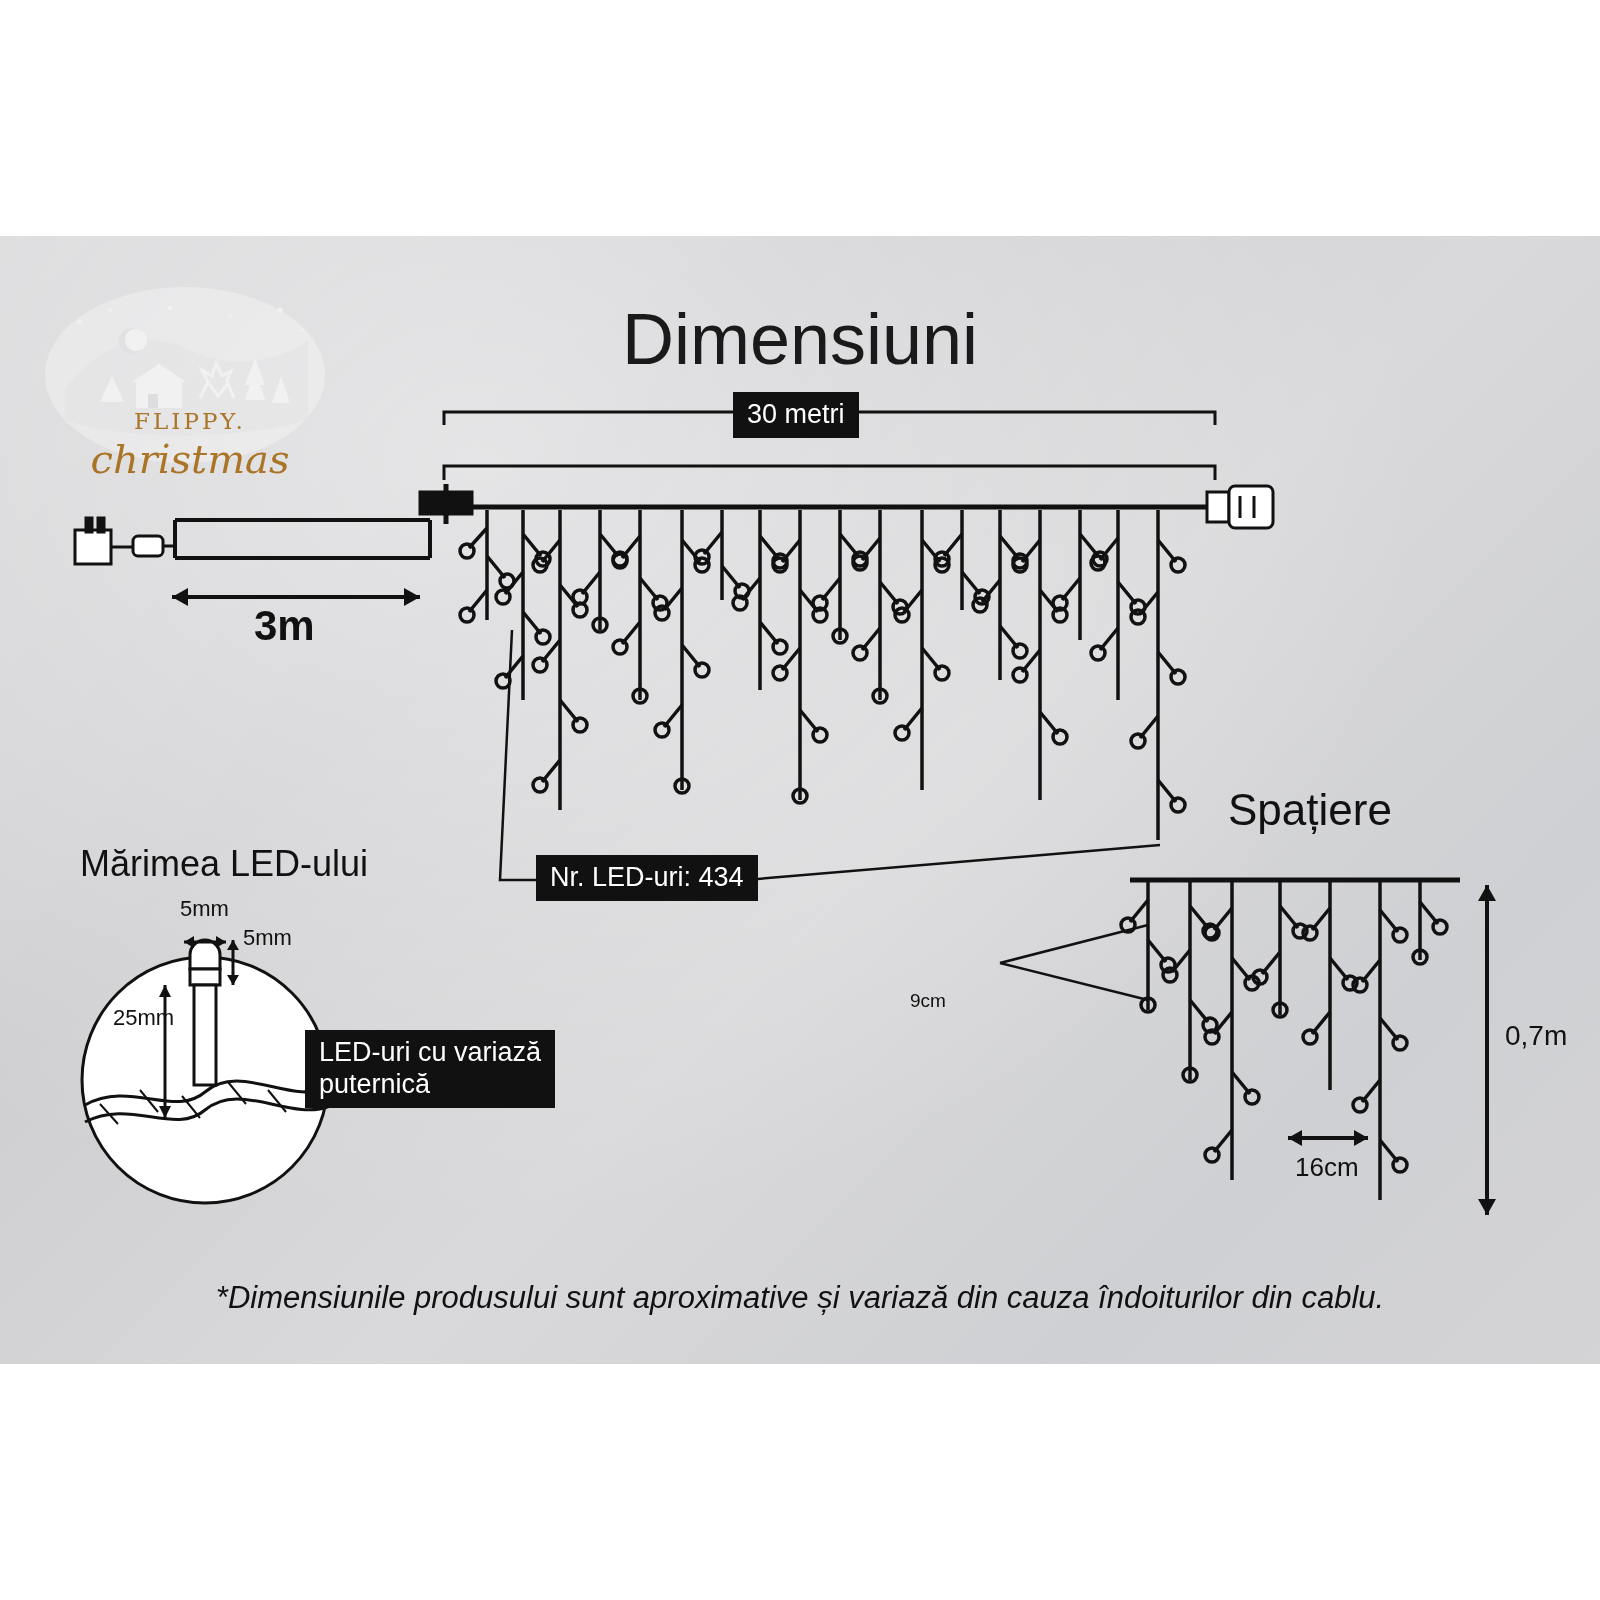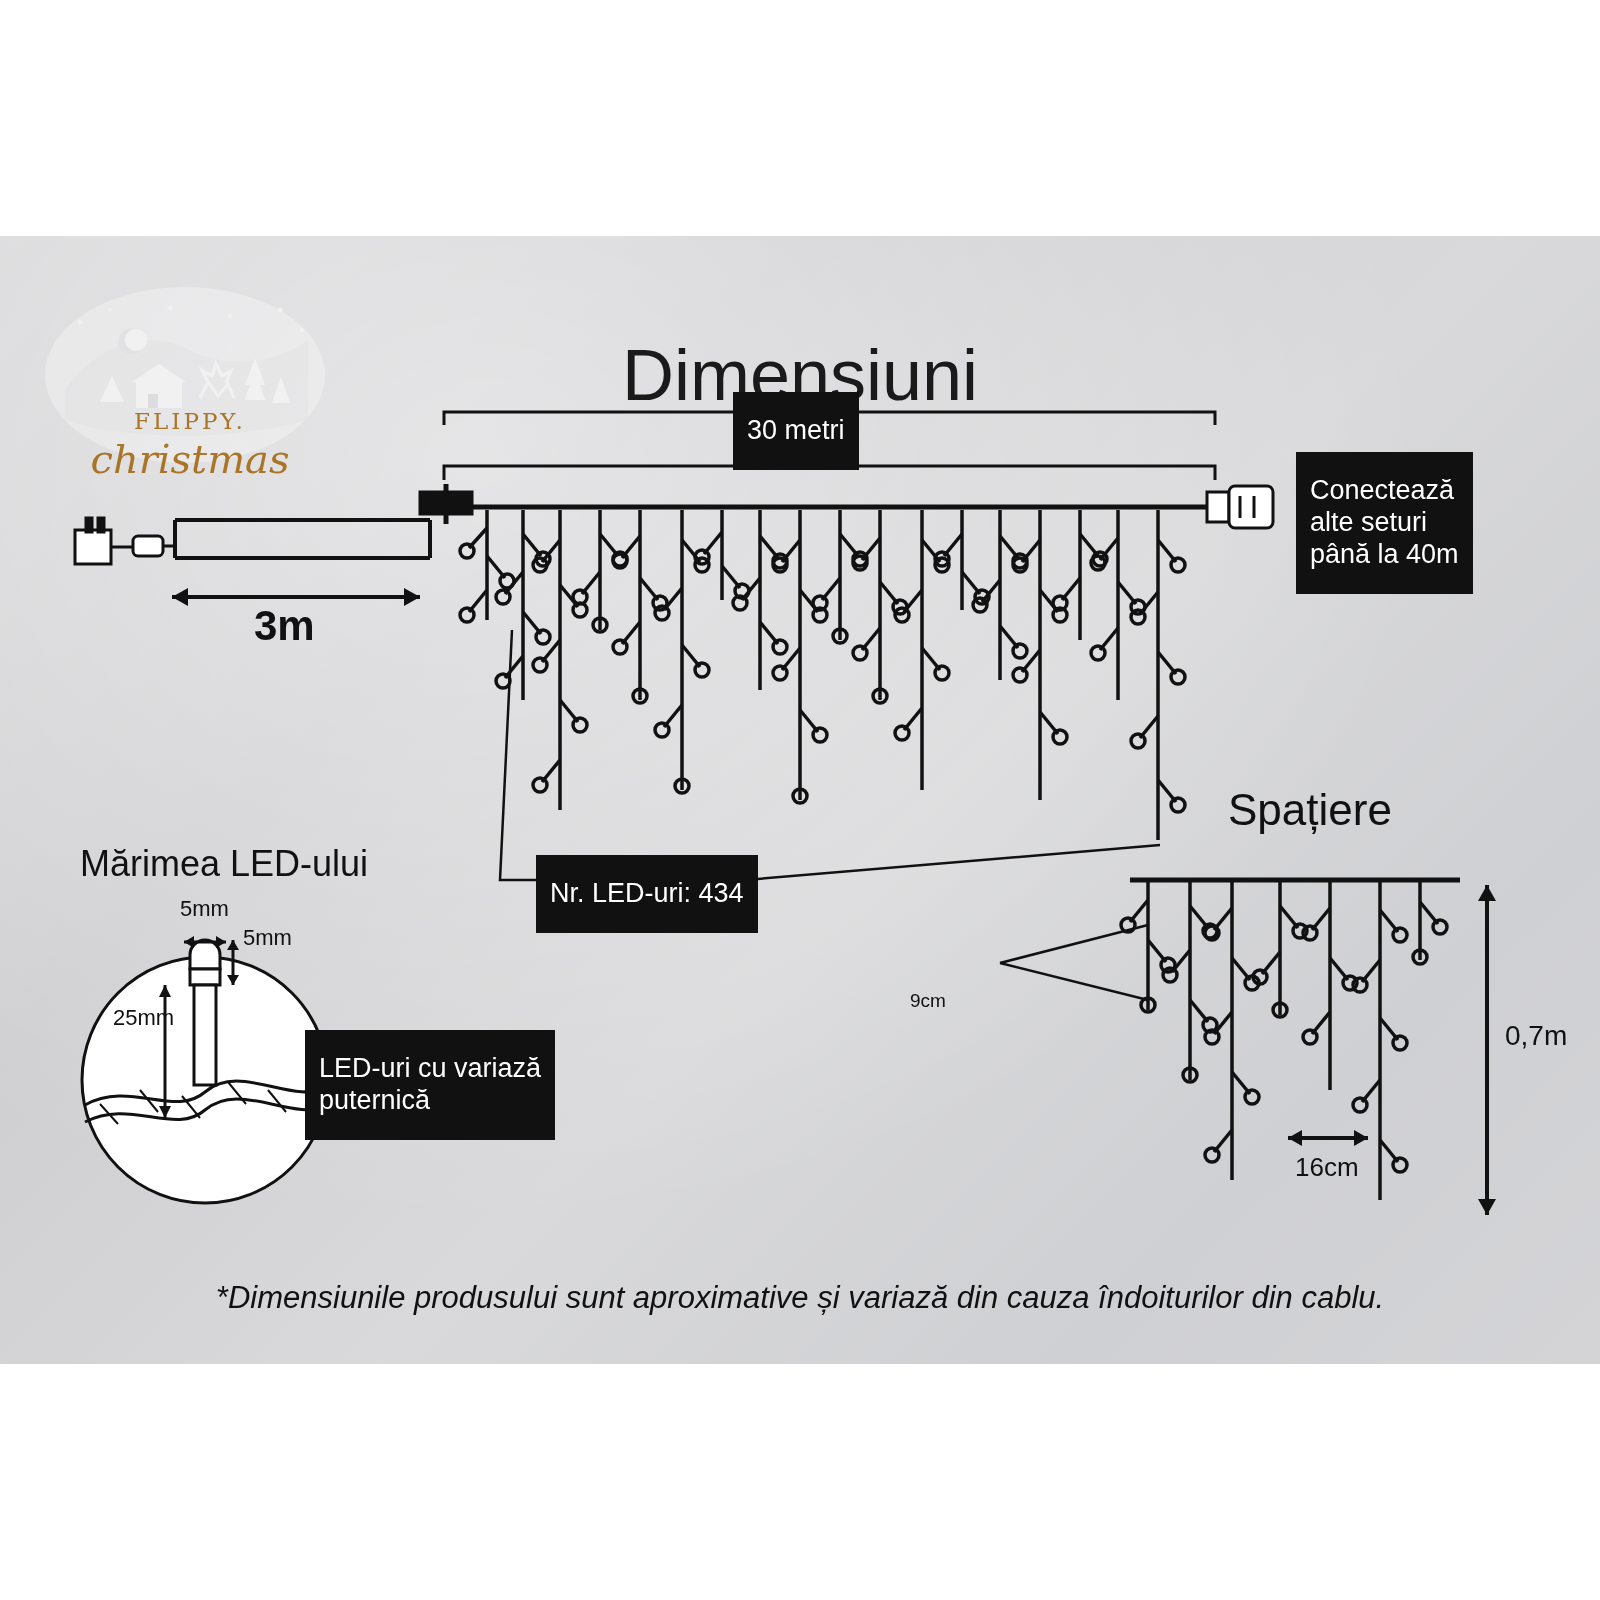--- a/index.html
+++ b/index.html
@@ -32,29 +32,28 @@
     font-family:"DejaVu Serif", serif;
     margin-top:8px;
   }
   .wm-brand{font-size:23px;letter-spacing:3px;}
   .wm-sub{font-size:40px;font-style:italic;margin-top:2px;}
 
   .title{
     position:absolute;left:0;top:298px;width:1600px;text-align:center;
     font-size:72px;color:#1a1a1a;font-weight:400;
     font-family:"Liberation Sans", sans-serif;
-    margin-top:36px;
   }
 
   svg.dia{position:absolute;left:0;top:0;width:1600px;height:1600px;}
 
   .tag{
     position:absolute;background:#111111;color:#ffffff;
     font-family:"Liberation Sans", sans-serif;
-    padding:23px 14px;line-height:1.18;
+    padding:7px 14px;line-height:1.18;
     font-size:27px;white-space:pre-line;
   }
   .lbl{
     position:absolute;color:#111111;
     font-family:"Liberation Sans", sans-serif;
   }
   .footnote{
     position:absolute;left:0;top:1280px;width:1600px;text-align:center;
     font-size:31px;color:#111111;font-family:"Liberation Sans", sans-serif;font-style:italic;
   }
@@ -344,23 +343,20 @@
         <circle cx="1400" cy="1165" r="7"></circle>
 
       <path d="M1420 882 L1420 960"></path>
       <path d="M1420 902 l18 22"></path>
       <circle cx="1440" cy="927" r="7"></circle>
         <circle cx="1420" cy="957" r="7"></circle>
     </g>
   </svg>
 
   <div class="tag" style="left:733px;top:392px;">30 metri</div>
-  <div class="tag" style="left:1296px;top:452px;">Conectează
-alte seturi
-până la 40m</div>
   <div class="tag" style="left:536px;top:855px;">Nr. LED-uri: 434</div>
   <div class="tag" style="left:305px;top:1030px;">LED-uri cu variază
 puternică</div>
 
   <div class="lbl" style="left:254px;top:602px;font-size:42px;font-weight:bold;">3m</div>
   <div class="lbl" style="left:80px;top:843px;font-size:36px;">Mărimea LED-ului</div>
   <div class="lbl" style="left:180px;top:896px;font-size:22px;">5mm</div>
   <div class="lbl" style="left:243px;top:925px;font-size:22px;">5mm</div>
   <div class="lbl" style="left:113px;top:1005px;font-size:22px;">25mm</div>
 

